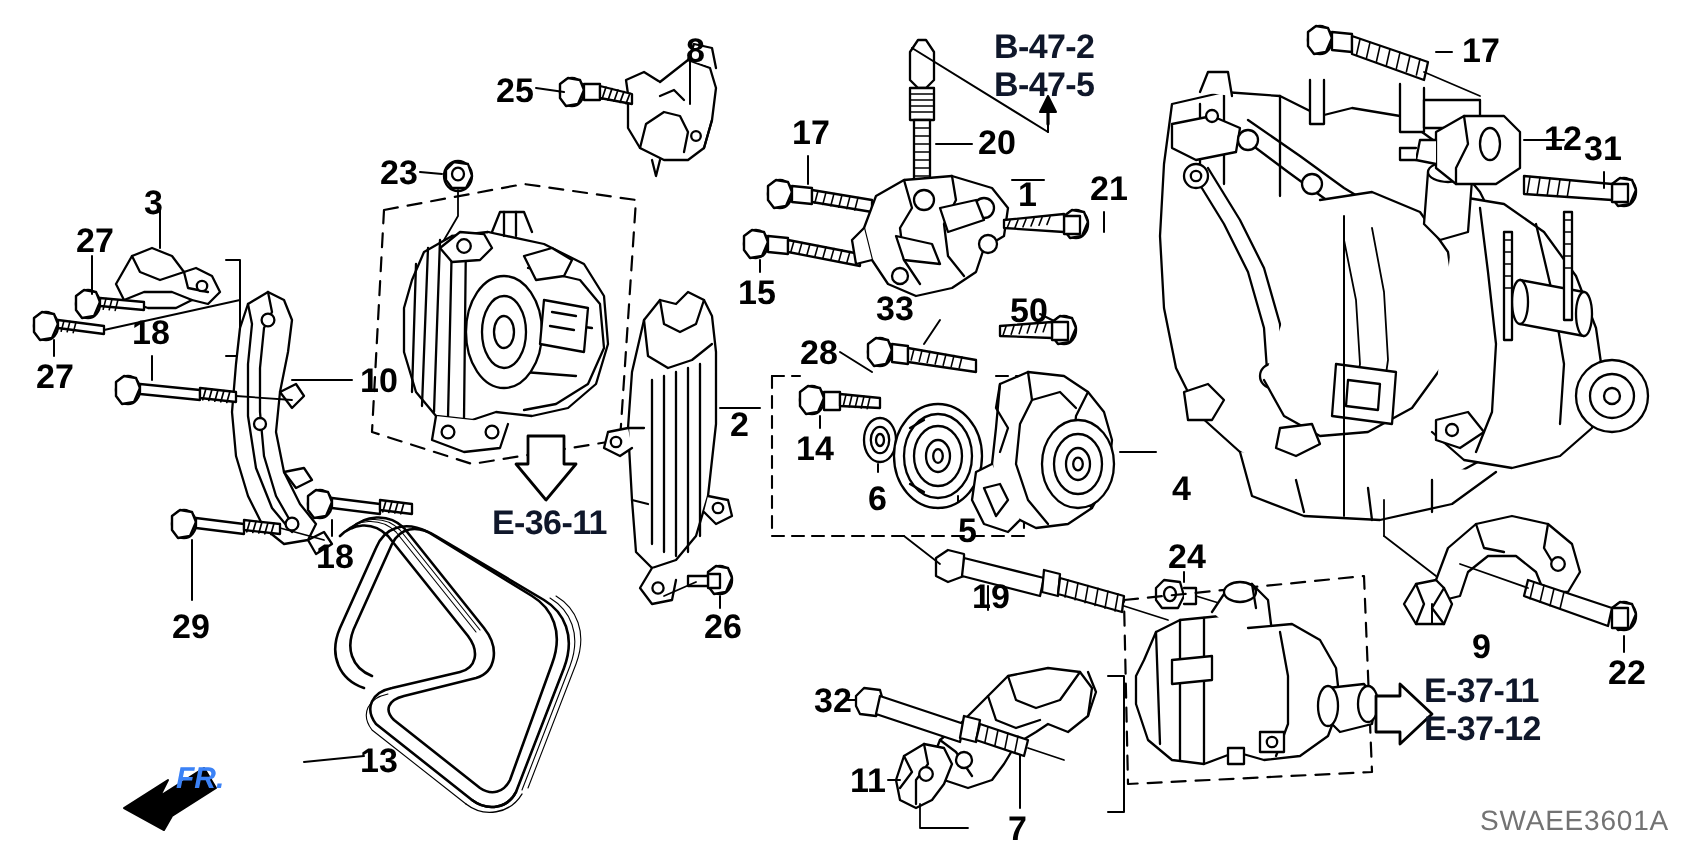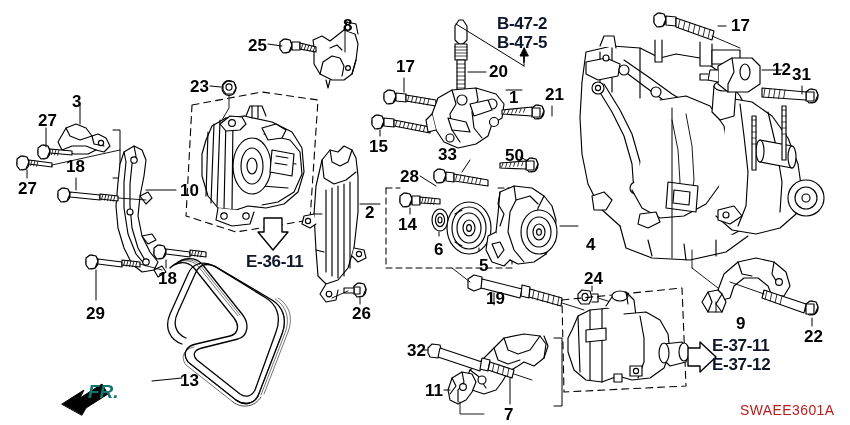--- a/index.html
+++ b/index.html
@@ -23,32 +23,32 @@
     font-size:17px;
     font-weight:700;
     color:#0f172a;
     line-height:1.12;
     white-space:nowrap;
     letter-spacing:-0.3px;
   }
   .frlabel{
     position:absolute;
     font-family:"Liberation Sans", sans-serif;
-    font-size:19px;
+    font-size:15px;
     font-weight:700;
     font-style:italic;
-    color:#0f766e;
+    color:#3b82f6;
     line-height:1;
   }
   .docid{
     position:absolute;
     font-family:"Liberation Sans", sans-serif;
     font-size:14px;
     font-weight:400;
-    color:#b91c1c;
+    color:#737373;
     letter-spacing:0.4px;
   }
 </style>
 </head>
 <body>
 
 <div id="sheet">
 
   <svg width="850" height="425" viewBox="0 0 850 425">
     <defs>

